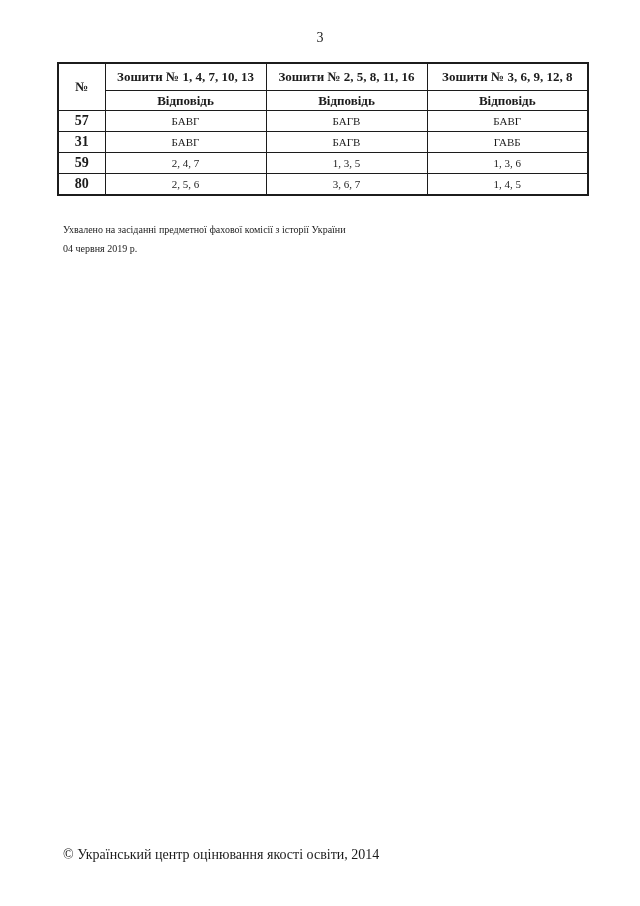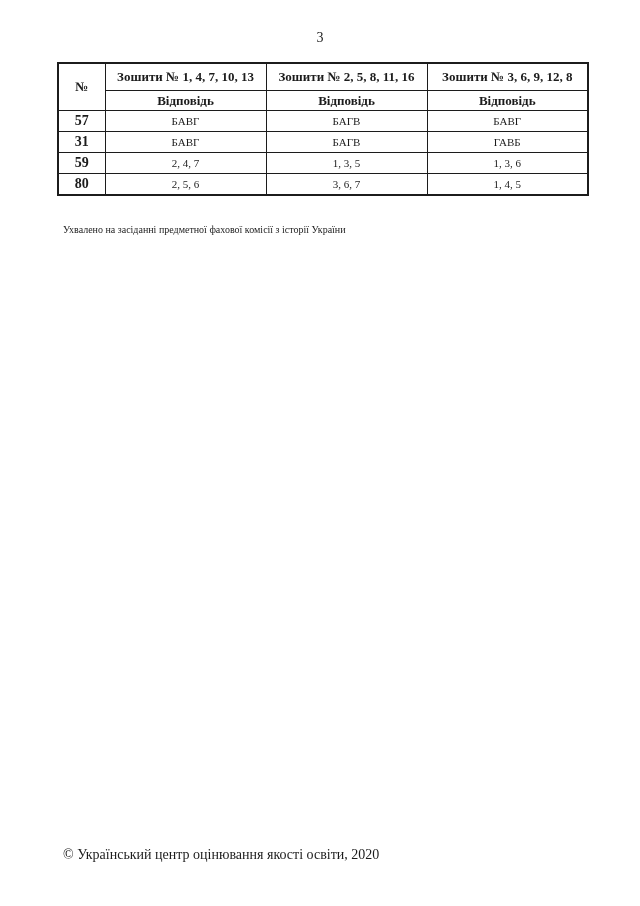--- a/index.html
+++ b/index.html
@@ -123,17 +123,18 @@
         <td class="q-num">80</td>
         <td class="answer">2, 5, 6</td>
         <td class="answer">3, 6, 7</td>
         <td class="answer">1, 4, 5</td>
       </tr>
     </tbody>
   </table>
 
   <div class="approval">
     <div>Ухвалено на засіданні предметної фахової комісії з історії України</div>
+    <div>04 червня 2019 р.</div>
   </div>
 
-  <div class="footer">© Український центр оцінювання якості освіти, 2020</div>
+  <div class="footer">© Український центр оцінювання якості освіти, 2014</div>
 
 </div>
 
 </body></html>

